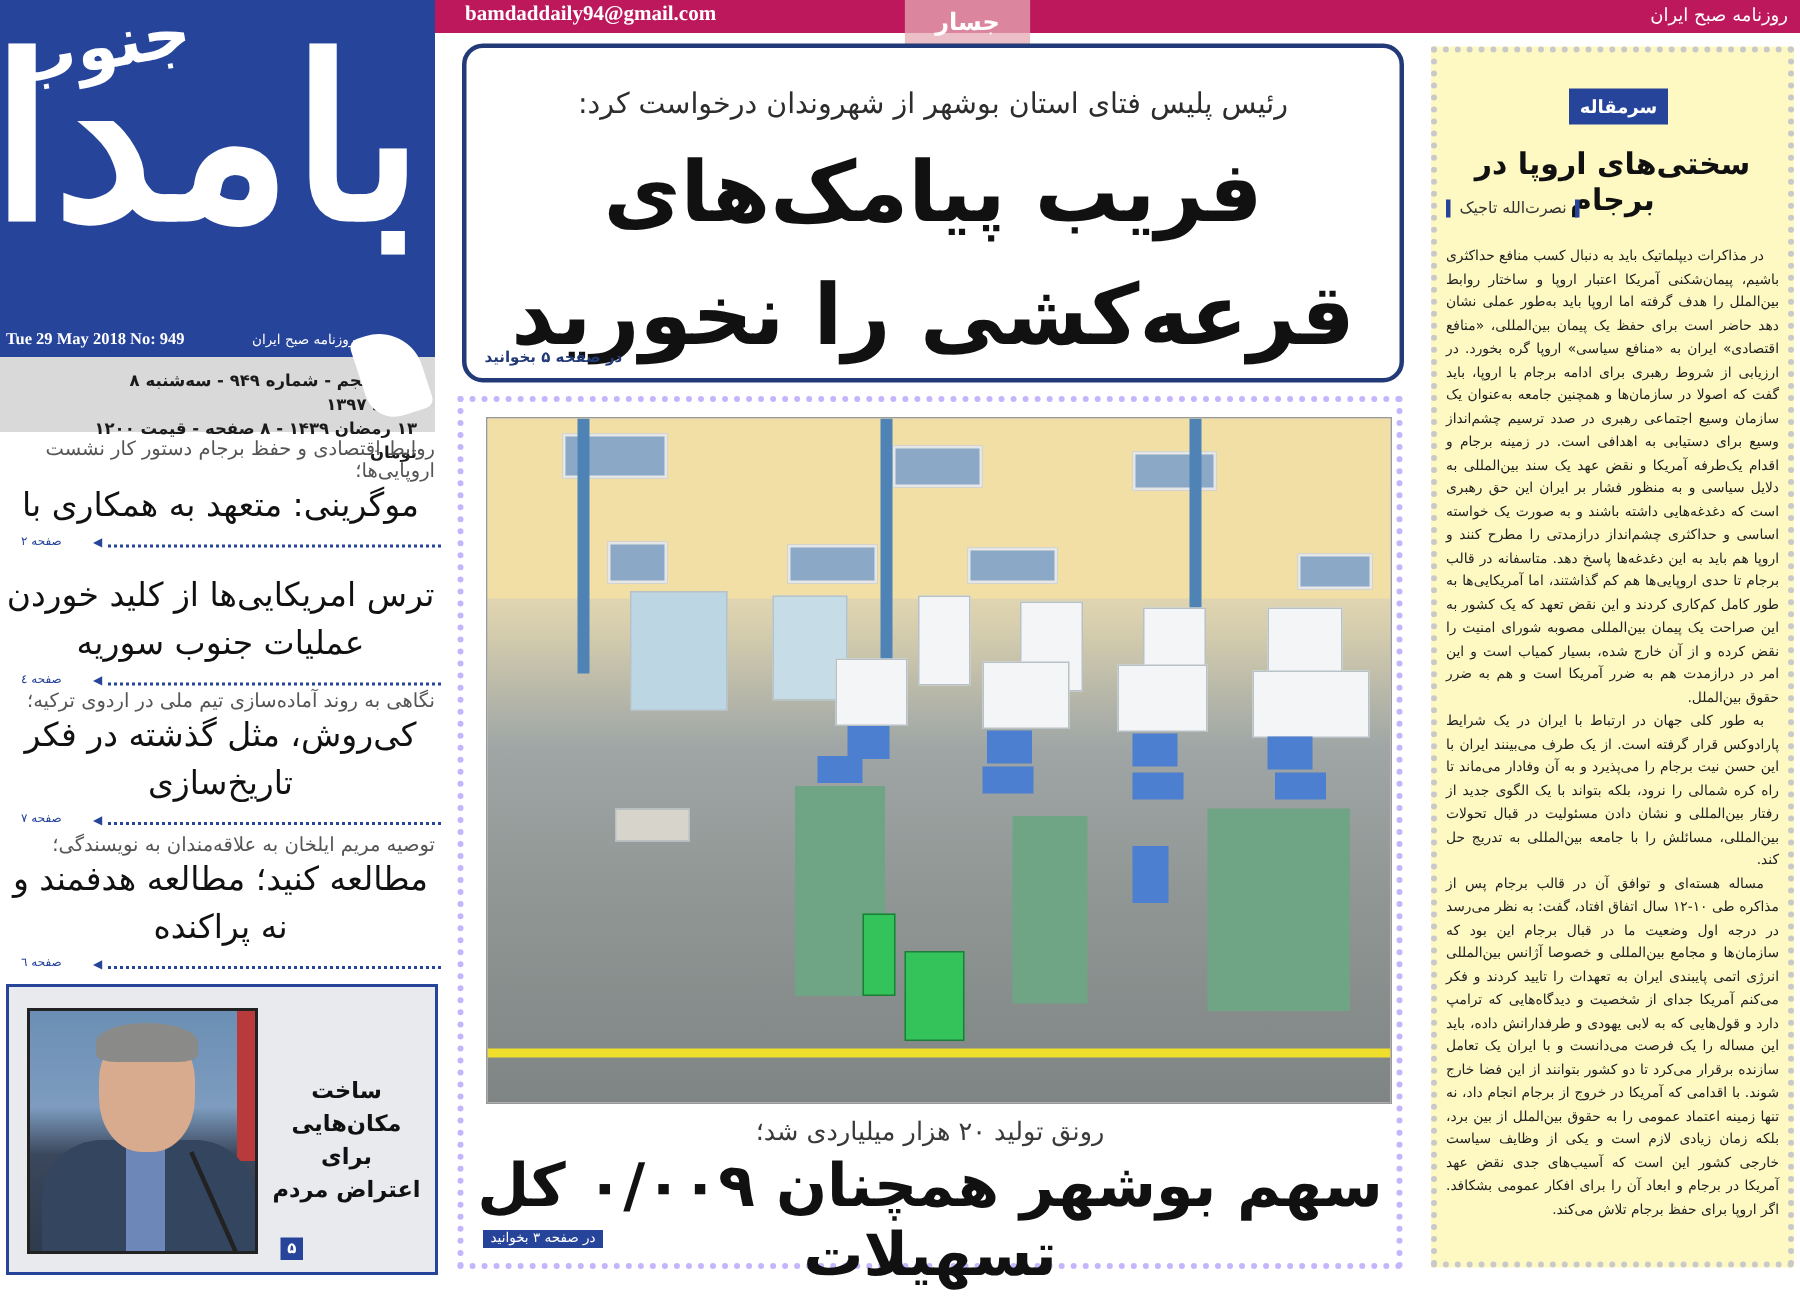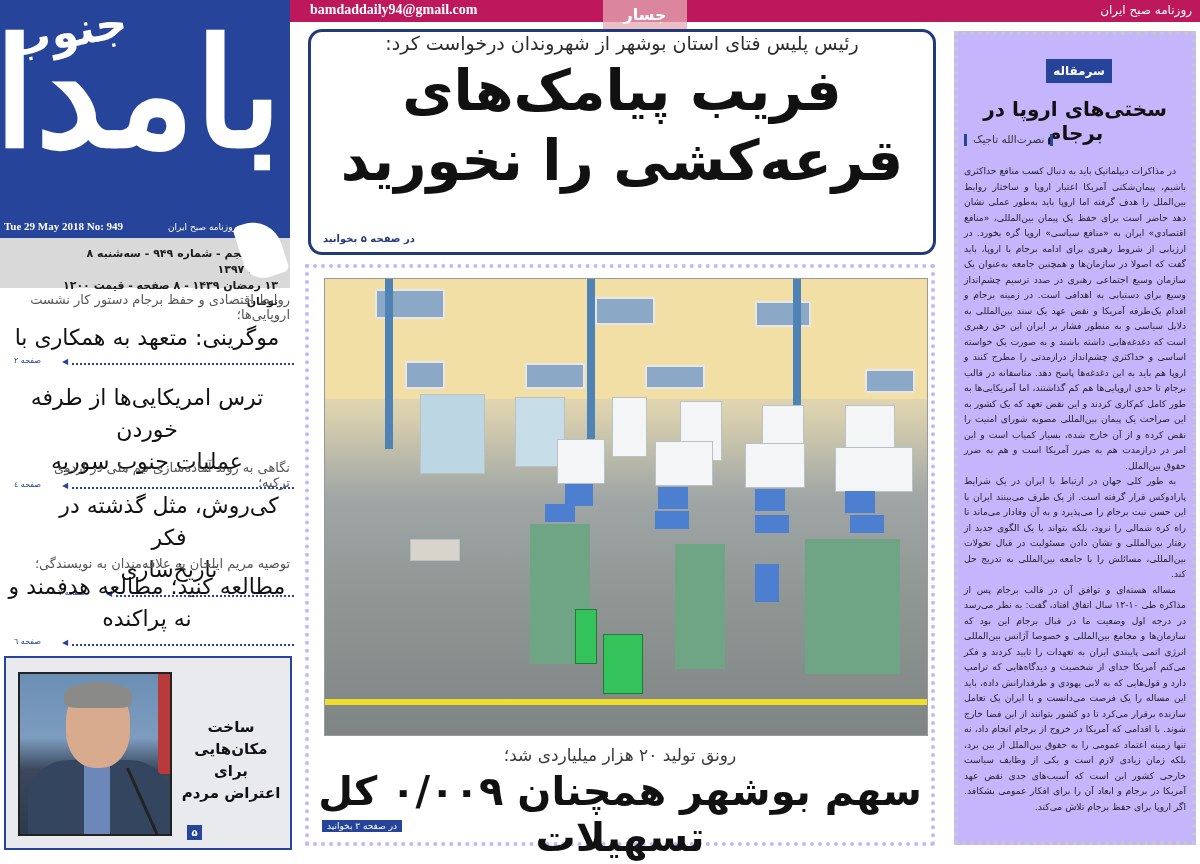--- a/index.html
+++ b/index.html
@@ -53,23 +53,23 @@
     color: #ffffff; font-weight: bold; font-size: 16px; text-align: center; line-height: 30px; direction: rtl;
     clip-path: polygon(0 0, 100% 0, 100% 100%, 40% 100%, 25% 115%, 25% 100%, 0 100%);
     margin-left: 38px;
   }
 
   
   .lead-box {
     position: absolute; left: 308px; top: 29px; width: 628px; height: 226px;
     border: 3px solid #233a78; border-radius: 14px; background: #fff; direction: rtl; text-align: center;
   }
-  .lead-kicker { margin-top: 0; font-size: 19px; color: #2d2d2d; }
+  .lead-kicker { margin-top: 26px; font-size: 19px; color: #2d2d2d; }
   .lead-title {
-    font-size: 56px; font-weight: bold; color: #111; line-height: 66px; margin-top: 4px;
+    font-size: 56px; font-weight: bold; color: #111; line-height: 66px; margin-top: 16px;
     font-family: "DejaVu Sans", sans-serif;
   }
   .lead-ref { position: absolute; left: 12px; bottom: 8px; font-size: 10px; color: #233a78; font-weight: bold; }
 
   
   .photo-box {
     position: absolute; left: 305px; top: 264px; width: 630px; height: 582px;
     border: 4px solid #c4b5fd; border-style: dotted; background: #fff;
   }
   .photo {
@@ -145,21 +145,21 @@
     font-size: 15px; font-weight: bold; line-height: 22px; color: #111;
   }
   .profile-page {
     position: absolute; left: 181px; top: 167px; width: 15px; height: 15px; background: #26449a;
     color: #fff; font-size: 10px; text-align: center; line-height: 15px; font-weight: bold;
   }
 
   
   .editorial {
     position: absolute; left: 954px; top: 31px; width: 242px; height: 814px;
-    border: 4px dotted #c9c9c9; background: #c4b5fd;
+    border: 4px dotted #c9c9c9; background: #fef9c3;
   }
   .ed-badge {
     position: absolute; left: 88px; top: 24px; width: 66px; height: 24px; background: #26449a; color: #fff;
     font-size: 12px; text-align: center; line-height: 24px; direction: rtl; font-weight: bold;
   }
   .ed-title {
     position: absolute; left: 0; top: 62px; width: 100%; text-align: center; direction: rtl;
     font-size: 20px; font-weight: bold; color: #111;
   }
   .ed-author {
@@ -250,29 +250,29 @@
   <div class="left-item" style="height:90px;">
     <div class="left-kicker">روابط اقتصادی و حفظ برجام دستور کار نشست اروپایی‌ها؛</div>
     <div class="left-title">موگرینی: متعهد به همکاری با</div>
     <div class="left-meta">
       <span class="page">صفحه ۲</span>
       <span class="arrow">◀</span>
       <span class="dots"></span>
     </div>
   </div>
   <div class="left-item" style="height:78px;">
-    <div class="left-title">ترس امریکایی‌ها از طرفه خوردن</div>
+    <div class="left-title">ترس امریکایی‌ها از کلید خوردن</div>
     <div class="left-title">عملیات جنوب سوریه</div>
     <div class="left-meta">
       <span class="page">صفحه ٤</span>
       <span class="arrow">◀</span>
       <span class="dots"></span>
     </div>
   </div>
-  <div class="left-item" style="height:96px;margin-left:44px;">
+  <div class="left-item" style="height:96px;">
     <div class="left-kicker">نگاهی به روند آماده‌سازی تیم ملی در اردوی ترکیه؛</div>
     <div class="left-title">کی‌روش، مثل گذشته در فکر</div>
     <div class="left-title">تاریخ‌سازی</div>
     <div class="left-meta">
       <span class="page">صفحه ۷</span>
       <span class="arrow">◀</span>
       <span class="dots"></span>
     </div>
   </div>
   <div class="left-item" style="height:92px;">

